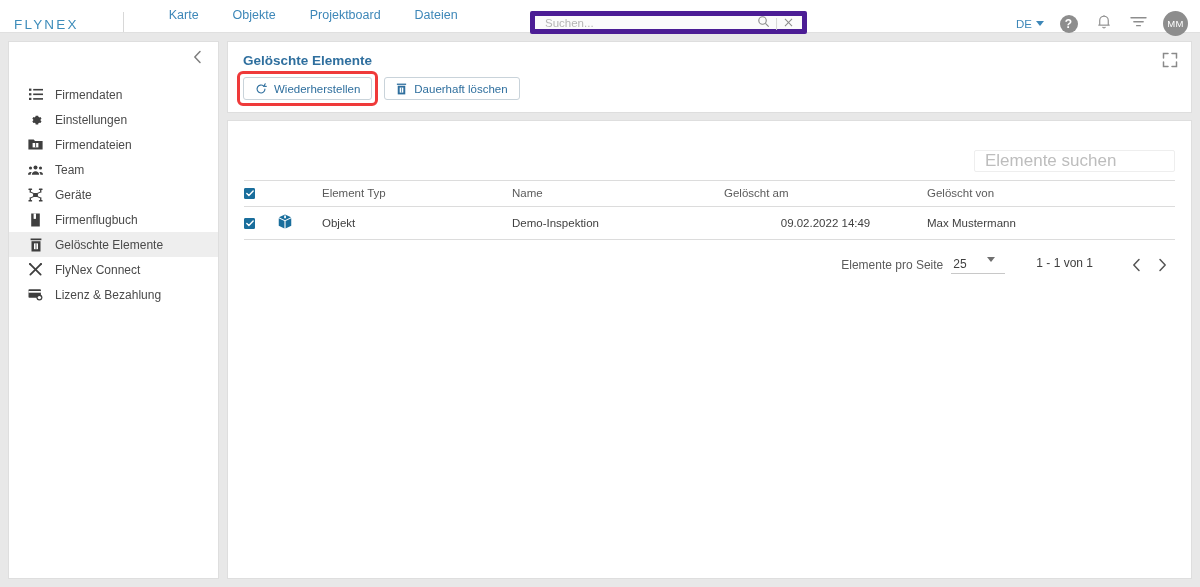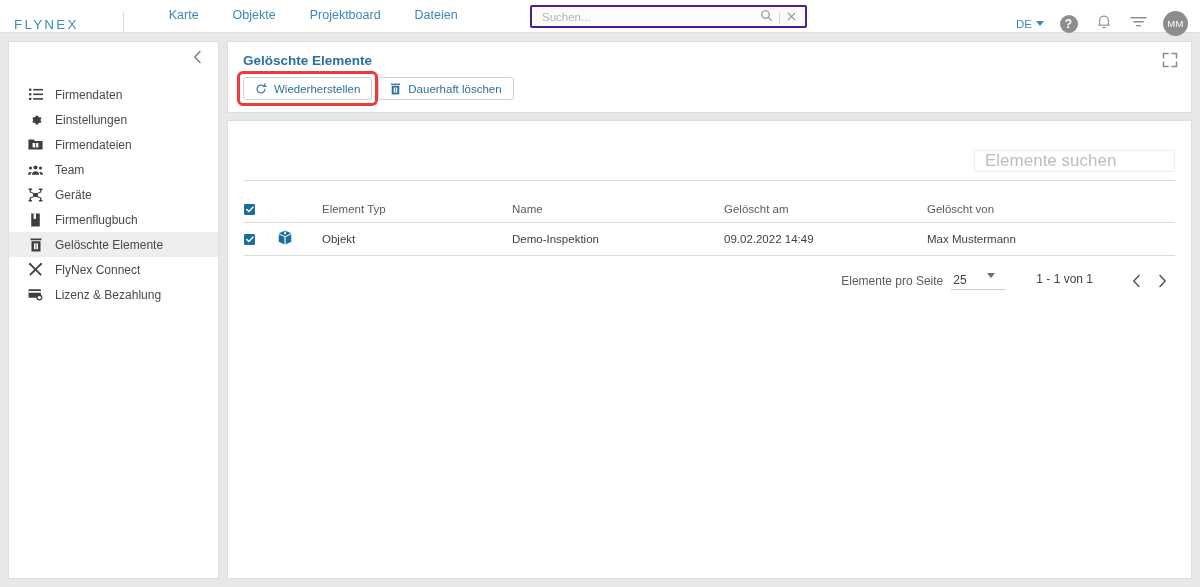--- a/index.html
+++ b/index.html
@@ -46,25 +46,25 @@
     color: #3d87b8;
     padding: 0 17px;
     line-height: 33px;
     cursor: pointer;
     white-space: nowrap;
   }
 
   .global-search {
     position: absolute;
     left: 530px;
-    top: 5px;
+    top: 11px;
     width: 277px;
     height: 23px;
     background: #fbfbfb;
-    border: 2px solid #4c1d95;
+    border: 5px solid #4c1d95;
     border-radius: 2px;
     display: flex;
     align-items: center;
     padding: 0 8px 0 10px;
   }
   .global-search input {
     flex: 1;
     border: none;
     outline: none;
     background: transparent;
@@ -192,21 +192,21 @@
     padding: 11px 14px 12px 15px;
     position: relative;
     flex-shrink: 0;
   }
   .panel-title {
     font-size: 13.5px;
     font-weight: bold;
     color: #2f6f9e;
     margin-bottom: 9px;
   }
-  .btn-row { display: flex; gap: 6px; align-items: center; }
+  .btn-row { display: flex; gap: 12px; align-items: center; }
   .tbtn {
     height: 23px;
     border: 1px solid #c9d3da;
     border-radius: 3px;
     background: #ffffff;
     color: #2f6f9e;
     font-size: 11.5px;
     display: inline-flex;
     align-items: center;
     gap: 7px;
@@ -279,35 +279,35 @@
   table.dt {
     width: 100%;
     border-collapse: collapse;
     table-layout: fixed;
   }
   table.dt th {
     text-align: left;
     font-size: 11.5px;
     font-weight: normal;
     color: #5b5b5b;
-    padding: 22px 0 7px 0;
+    padding: 6px 0 7px 0;
     border-top: 1px solid #dcdcdc;
     border-bottom: 1px solid #dcdcdc;
   }
   table.dt td {
     font-size: 11.5px;
     color: #3f3f3f;
     padding: 7px 0 8px 0;
     border-bottom: 1px solid #dcdcdc;
   }
   .col-check { width: 34px; }
   .col-icon  { width: 44px; }
   .col-type  { width: 190px; }
   .col-name  { width: 212px; }
-  .col-del   { width: 203px; }
+  .col-del   { width: 203px; text-align: center; }
 
   .cbx {
     width: 11px; height: 11px;
     background: #1a6e9c;
     border: 1px solid #1a6e9c;
     border-radius: 1px;
     display: inline-flex;
     align-items: center; justify-content: center;
     cursor: pointer;
     position: relative;

